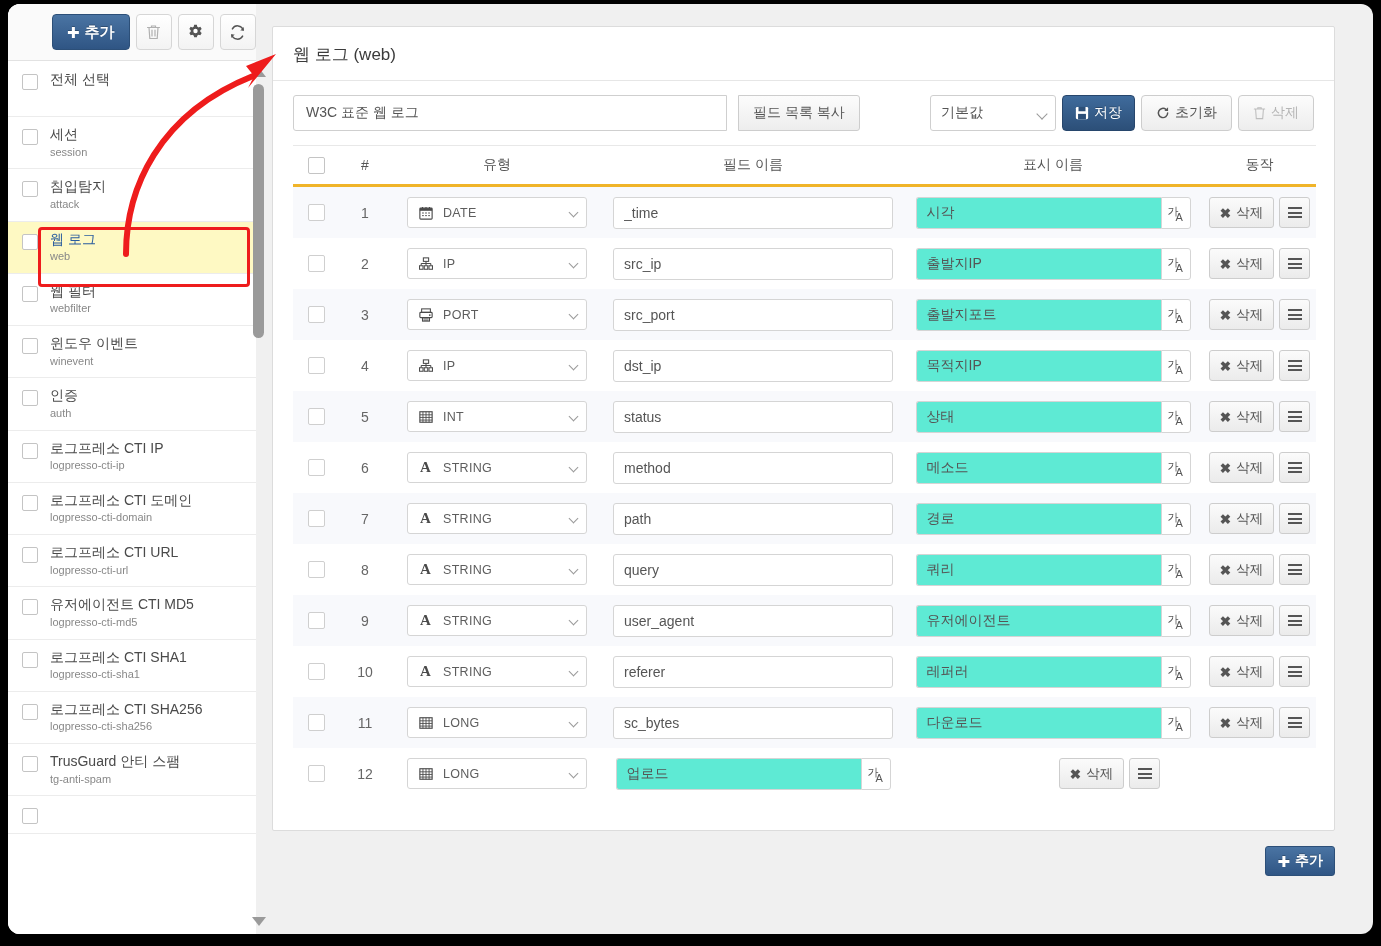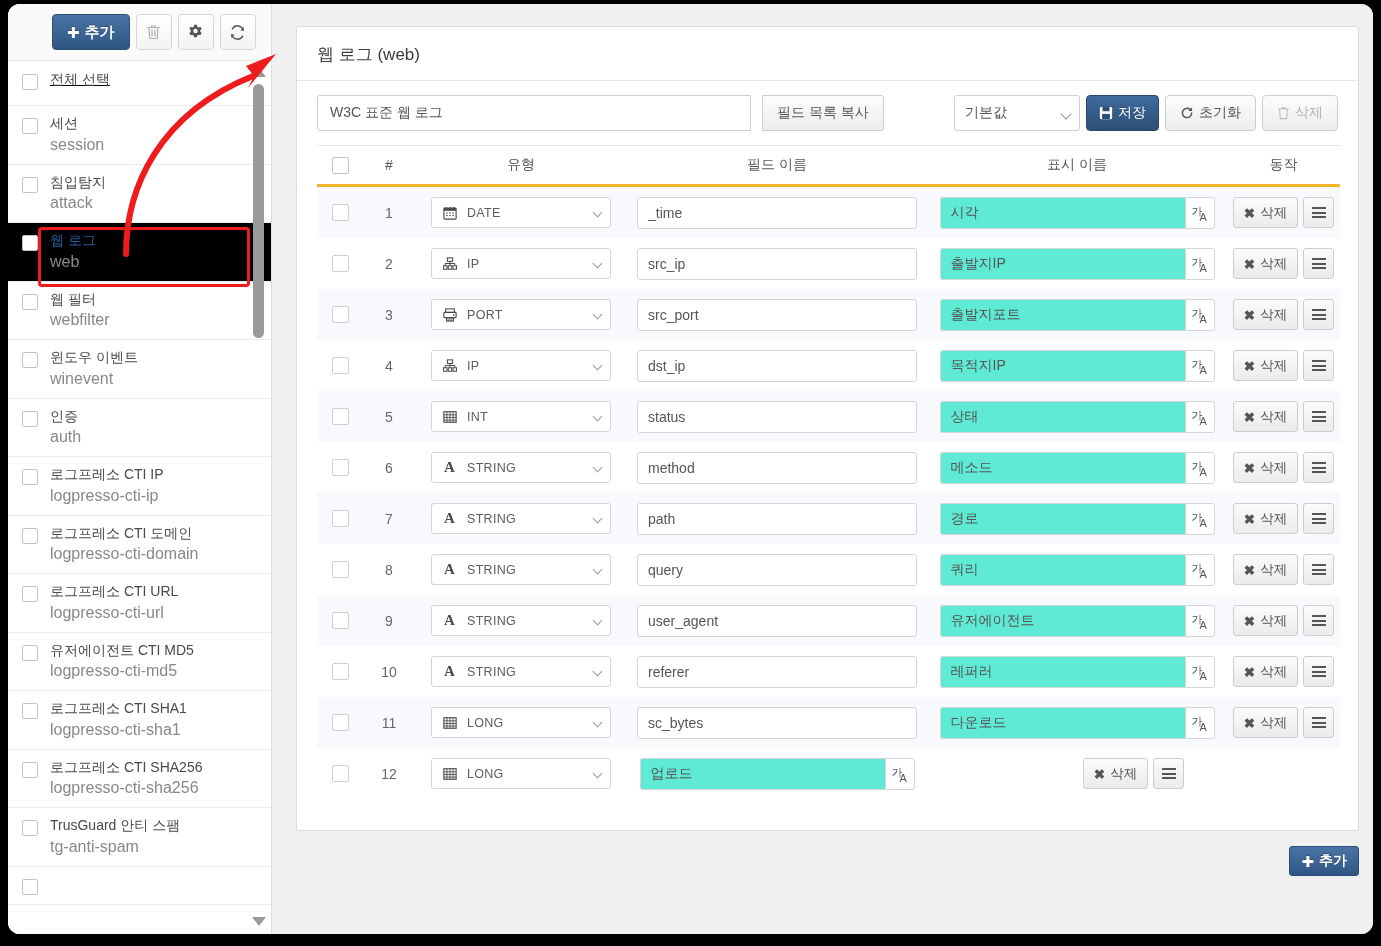--- a/index.html
+++ b/index.html
@@ -77,36 +77,36 @@
   .sb-item {
     position: relative;
     display: flex;
     align-items: flex-start;
     padding: 9px 12px 9px 14px;
     border-bottom: 1px solid #ececec;
     min-height: 34px;
     cursor: pointer;
     background: #ffffff;
   }
-  .sb-item.selected { background: #000000; }
+  .sb-item.selected { background: #fef9c3; }
   .sb-cb {
     width: 16px; height: 16px;
     border: 1px solid #c4c4c4;
     border-radius: 2px;
     background: #fff;
     flex: 0 0 16px;
     margin-top: 3px;
     margin-right: 12px;
     cursor: pointer;
   }
   .sb-txt { display: flex; flex-direction: column; line-height: 1.25; }
   .sb-name { font-size: 14px; color: #4a4a4a; }
   .sb-name.blue { color: #2a5d9e; }
-  .sb-sub { font-size: 16px; color: #888888; margin-top: 2px; }
-  .sb-item.first { padding-top: 10px; padding-bottom: 15px; min-height: 0; text-decoration: underline; }
+  .sb-sub { font-size: 11px; color: #888888; margin-top: 2px; }
+  .sb-item.first { padding-top: 10px; padding-bottom: 26px; min-height: 0; }
 
   
   #sb-scroll {
     position: absolute;
     right: 5px; top: 62px;
     width: 16px; height: 862px;
     z-index: 5;
     pointer-events: none;
   }
   .sb-arrow {
@@ -139,21 +139,21 @@
     position: absolute;
     left: 0; top: 0;
     width: 1381px; height: 946px;
     z-index: 20;
     pointer-events: none;
   }
 
   
   #main {
     position: absolute;
-    left: 272px; top: 0;
+    left: 248px; top: 0;
     width: 1101px; height: 930px;
     background: #f0f0f0;
     padding: 22px 18px 0 16px;
   }
   #card {
     background: #ffffff;
     border: 1px solid #dcdcdc;
     border-radius: 2px;
     width: 1063px;
     height: 805px;

